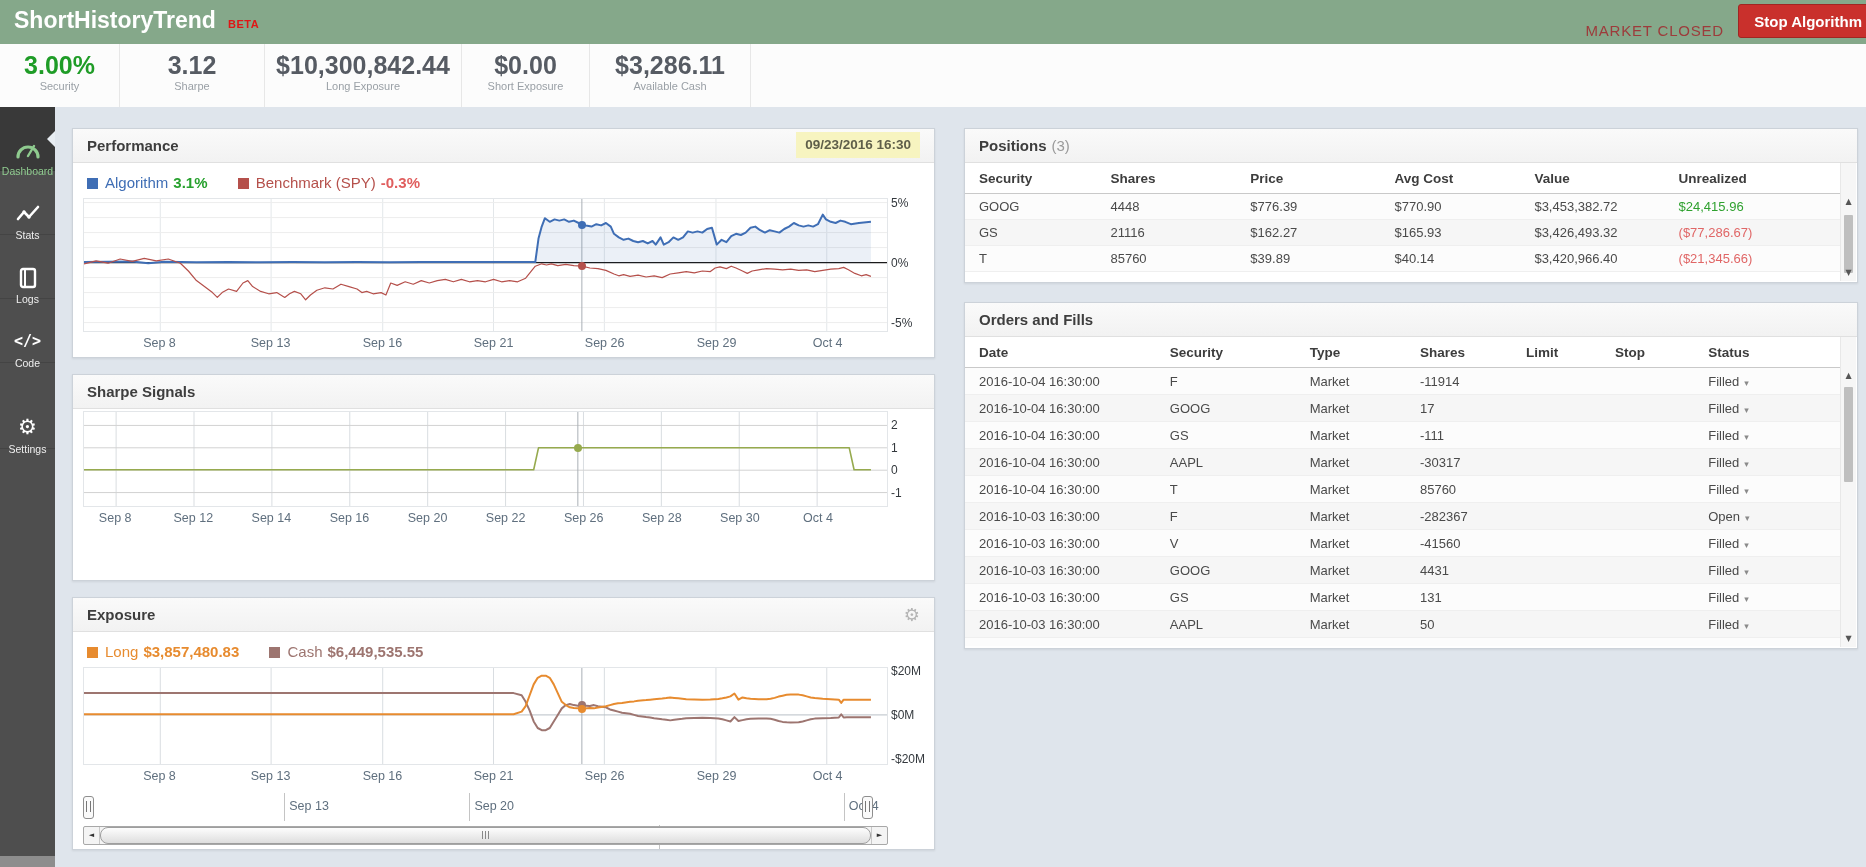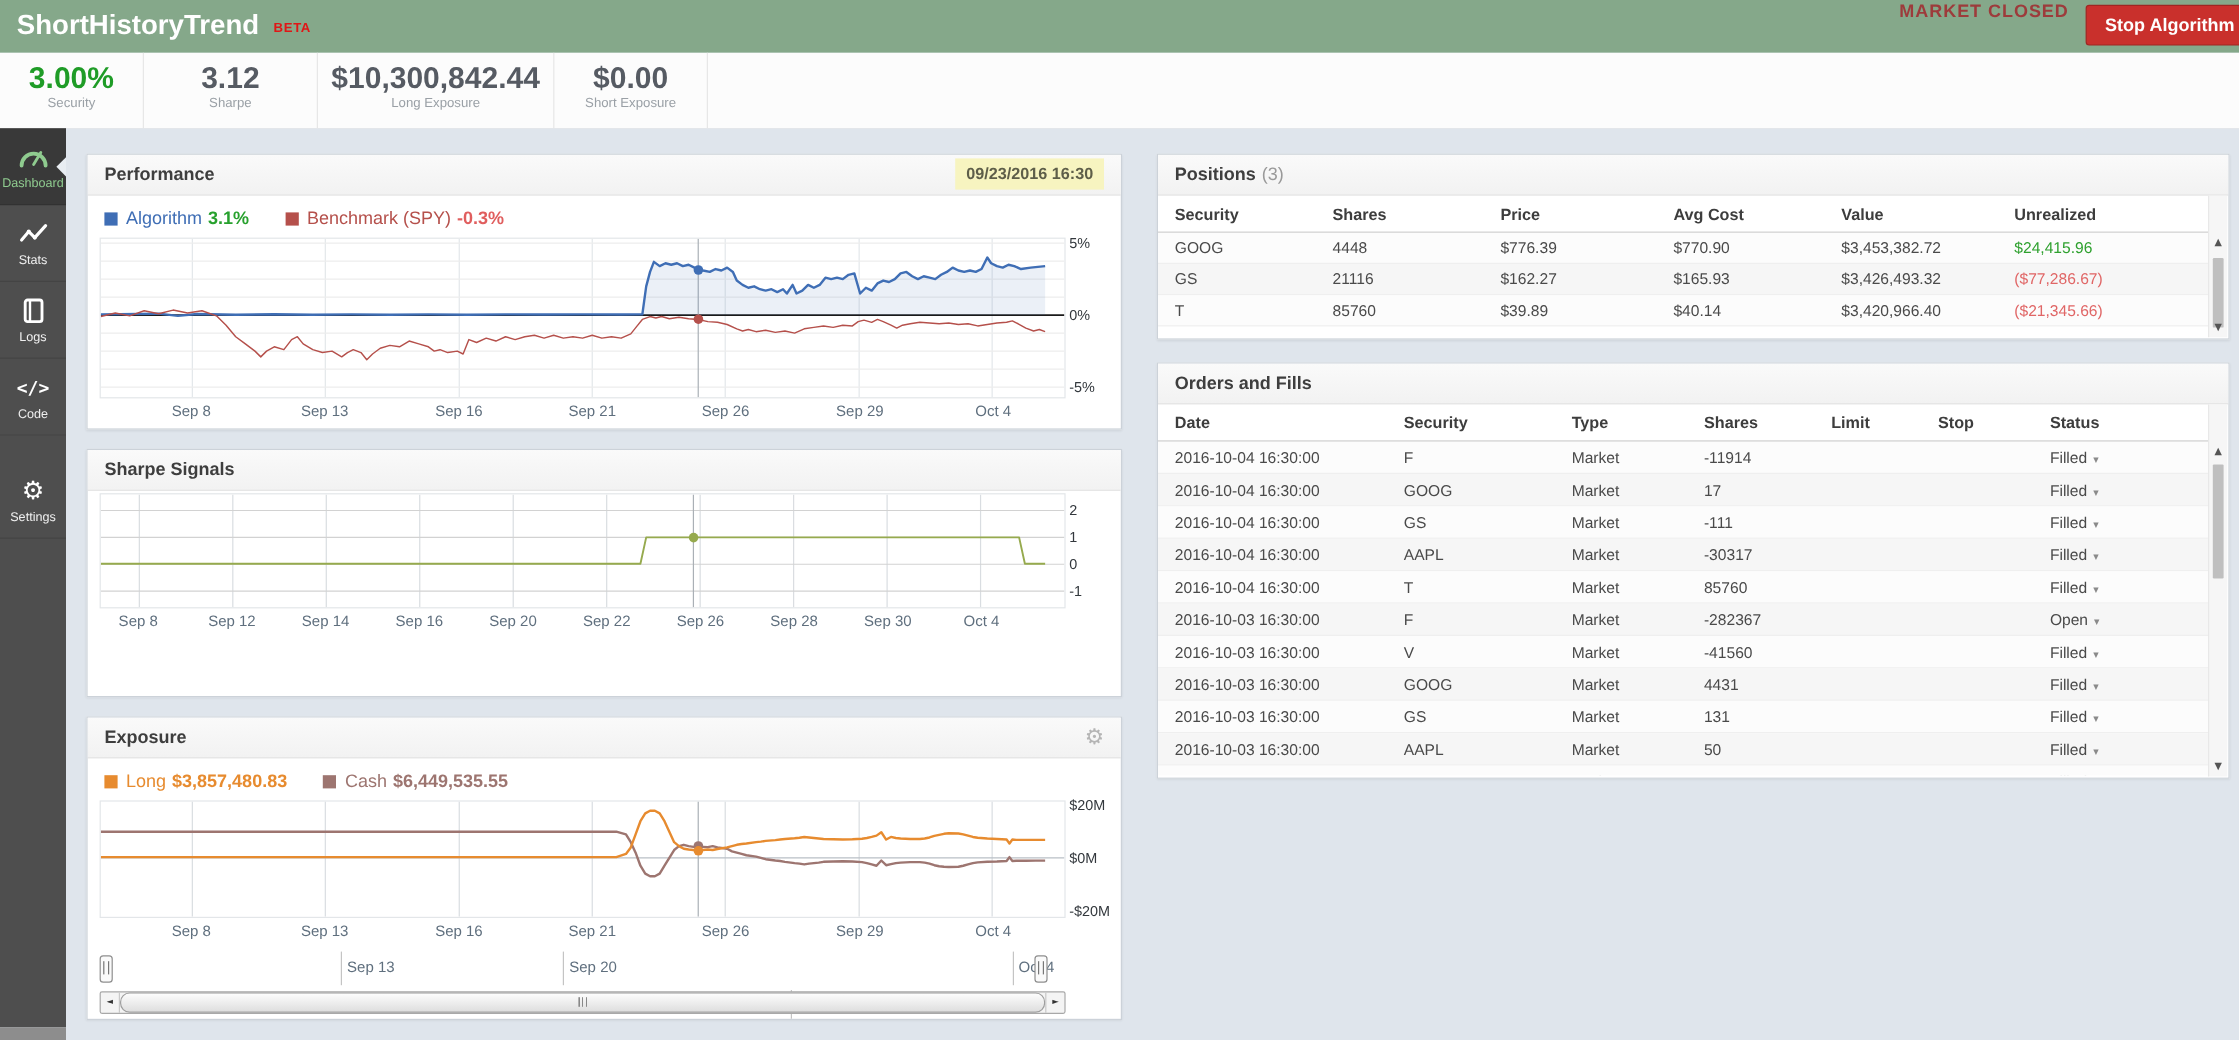--- a/index.html
+++ b/index.html
@@ -1,34 +1,34 @@
 <!DOCTYPE html>
 <html style="--header-green: #85a88a; --beta-red: #e01616; --market-closed: #9d3b3b; --stop-red: #c9302c; --stat-green: #1f9c27; --active-green: #8fcb8f; --algo: #3f6eb5; --gain: #28a12e; --bench: #b5504b; --bench-val: #e05e5e; --signal: #8fa854; --signal-val: #6f8c34; --long: #e78b2f; --cash: #9d7570; --gain2: #2fa12f; --loss: #e06666; --badge-bg: #f7f4c0;"><head>
 <meta charset="utf-8">
 <style>
   html,body{margin:0;padding:0;width:1866px;height:867px;overflow:hidden;
     font-family:"Liberation Sans","DejaVu Sans",sans-serif;background:#dfe5ec;}
   
   .topbar{position:absolute;left:0;top:0;width:1866px;height:44px;background:var(--header-green);}
   .app-title{position:absolute;left:14px;top:7px;font-size:23px;font-weight:bold;color:#fff;}
   .beta{position:absolute;left:228px;top:18px;font-size:11px;font-weight:bold;color:var(--beta-red);letter-spacing:.5px;}
-  .market-status{position:absolute;right:142px;top:1px;font-size:15px;font-weight:700;color:var(--market-closed);letter-spacing:.8px;margin-left:28px;}
+  .market-status{position:absolute;right:142px;top:22px;font-size:15px;font-weight:400;color:var(--market-closed);letter-spacing:.8px;margin-left:28px;}
   .stop-btn{position:absolute;right:-12px;top:4px;height:34px;padding:0 15px;background:var(--stop-red);
     border:1px solid #a02622;border-radius:3px;color:#fff;font-size:15px;font-weight:bold;
     font-family:inherit;cursor:pointer;}
   
   .statsbar{position:absolute;left:0;top:44px;width:1866px;height:63px;background:#fcfcfc;
     border-bottom:1px solid #dcdcdc;display:flex;}
   .stat{text-align:center;border-right:1px solid #e7e7e7;padding-top:7px;box-sizing:border-box;}
   .stat-value{font-size:25px;font-weight:600;color:#565b63;line-height:28px;}
   .stat-value.green{color:var(--stat-green);}
   .stat-label{font-size:11px;color:#9aa0a6;margin-top:1px;}
   
   .sidebar{position:absolute;left:0;top:107px;width:55px;height:749px;background:#4e4e4e;}
-  .side-item{position:relative;height:64px;text-align:center;box-sizing:border-box;padding-top:11px;cursor:pointer;
+  .side-item{position:relative;height:64px;text-align:center;box-sizing:border-box;padding-top:29px;cursor:pointer;
     border-bottom:1px solid rgba(0,0,0,.12);}
   .side-item .icon{display:block;height:28px;line-height:26px;color:#fff;}
   .side-item svg{display:inline-block;vertical-align:middle;}
   .side-label{display:block;font-size:10.5px;color:#efefef;margin-top:1px;}
   .side-item.active{background:#393939;}
   .side-item.active .side-label{color:var(--active-green);}
   .side-item.active .icon{color:var(--active-green);}
   .side-item.active::after{content:'';position:absolute;right:0;top:50%;margin-top:-8px;
     border-right:8px solid #e8edf2;border-top:8px solid transparent;border-bottom:8px solid transparent;}
   .side-item.gap{margin-top:22px;}
@@ -131,20 +131,24 @@
     <div class="stat-value">3.12</div>
     <div class="stat-label">Sharpe</div>
   </div>
   <div class="stat" style="width:197px">
     <div class="stat-value">$10,300,842.44</div>
     <div class="stat-label">Long Exposure</div>
   </div>
   <div class="stat" style="width:128px">
     <div class="stat-value">$0.00</div>
     <div class="stat-label">Short Exposure</div>
+  </div>
+  <div class="stat" style="width:161px">
+    <div class="stat-value">$3,286.11</div>
+    <div class="stat-label">Available Cash</div>
   </div>
 </div>
 
 <div class="sidebar">
   <div class="side-item active">
     <span class="icon">
       <svg width="26" height="22" viewBox="0 0 26 22">
           <path d="M3 18 a10 10 0 0 1 20 0" fill="none" stroke="currentColor" stroke-width="3.2" stroke-linecap="round"></path>
           <line x1="13" y1="17" x2="19" y2="7" stroke="currentColor" stroke-width="2.4" stroke-linecap="round"></line>
         </svg>

